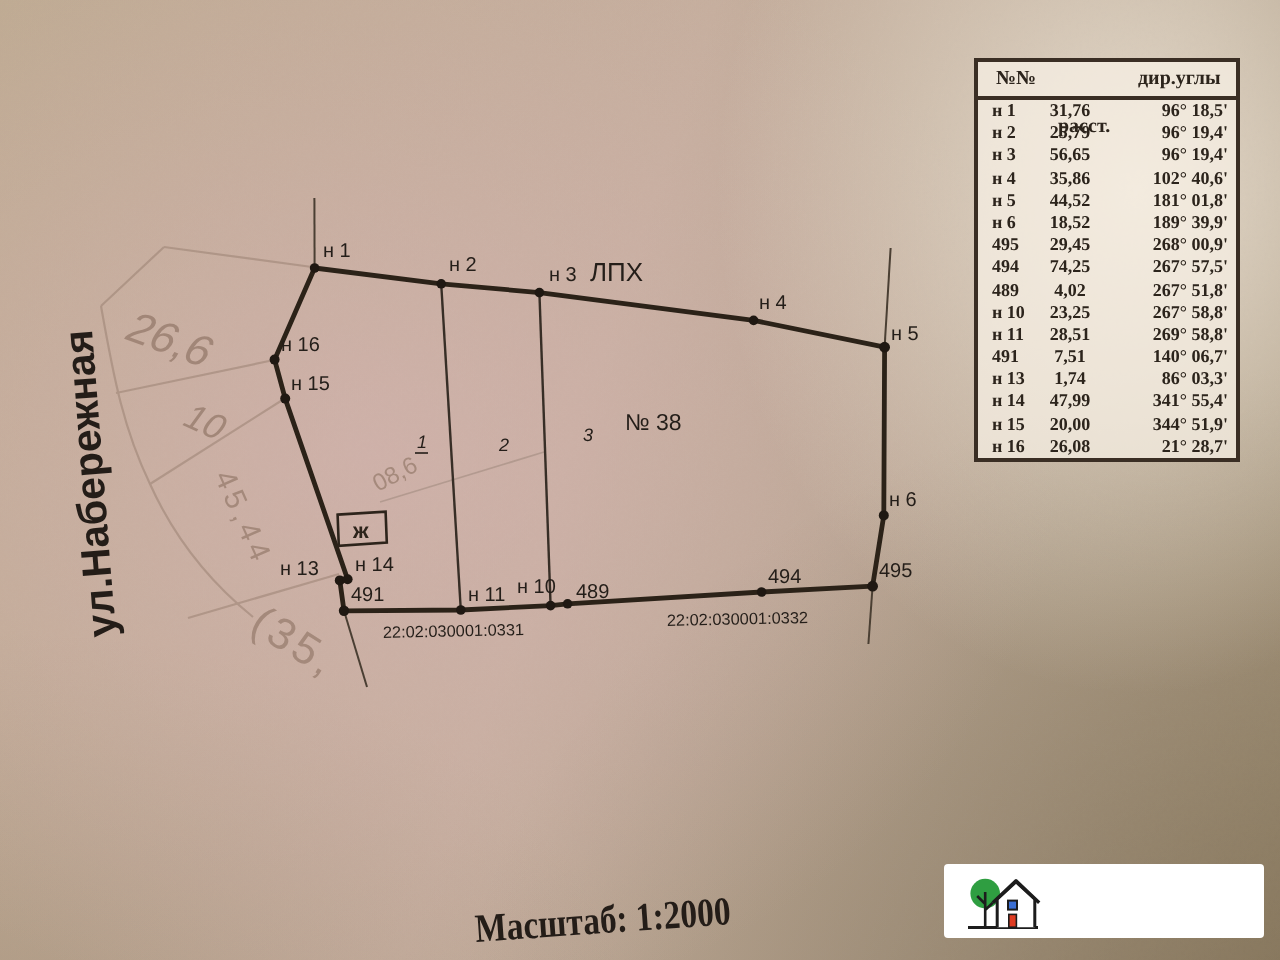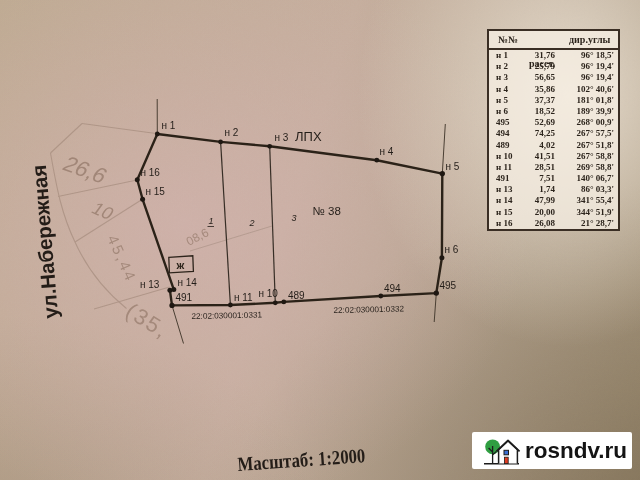--- a/index.html
+++ b/index.html
@@ -9,21 +9,21 @@
 radial-gradient(ellipse 480px 400px at 185px 225px, rgba(212,179,176,0.7), rgba(211,178,172,0) 72%),
 radial-gradient(ellipse 620px 480px at 690px 540px, rgba(88,72,48,0.46), rgba(88,72,48,0) 75%),
 radial-gradient(ellipse 420px 260px at 0px 510px, rgba(120,102,80,0.25), rgba(120,102,80,0) 75%),
 linear-gradient(108deg, #bfab92 0%, #c6af9e 45%, #b2a18c 75%, #a39378 100%);
 }
 .tbl{position:absolute;left:487px;top:29px;width:129px;height:198px;border:2px solid #3a2e24;background:rgba(248,241,230,0.72);font-family:"Liberation Serif",serif;color:#2c241c;}
 .tblhead{height:17px;border-bottom:2px solid #3a2e24;font-weight:bold;font-size:10px;position:relative;}
 .tblhead span{position:absolute;top:3px;}
 .row{height:11.2px;line-height:11.2px;font-size:9px;font-weight:bold;position:relative;white-space:nowrap;}
 .c1{position:absolute;left:7px;}
-.c2{position:absolute;left:26px;width:40px;text-align:right;}
+.c2{position:absolute;left:26px;width:40px;text-align:center;}
 .c3{position:absolute;right:4px;}
 </style>
 </head>
 <body>
 <div id="page">
 
 <svg width="640" height="480" style="position:absolute;left:0;top:0;opacity:0.05;">
   <filter id="gr">
         <feTurbulence type="fractalNoise" baseFrequency="0.55" numOctaves="2" result="n"></feTurbulence>
         <feColorMatrix in="n" type="matrix" values="0 0 0 0 0.4  0 0 0 0 0.35  0 0 0 0 0.3  0 0 0 1 0"></feColorMatrix>
@@ -151,46 +151,46 @@
         <span class="c2">56,65</span>
         <span class="c3">96° 19,4'</span>
       </div>
   <div class="row">
         <span class="c1">н 4</span>
         <span class="c2">35,86</span>
         <span class="c3">102° 40,6'</span>
       </div>
   <div class="row">
         <span class="c1">н 5</span>
-        <span class="c2">37,37</span>
+        <span class="c2">44,52</span>
         <span class="c3">181° 01,8'</span>
       </div>
   <div class="row">
         <span class="c1">н 6</span>
         <span class="c2">18,52</span>
         <span class="c3">189° 39,9'</span>
       </div>
   <div class="row">
         <span class="c1">495</span>
-        <span class="c2">52,69</span>
+        <span class="c2">29,45</span>
         <span class="c3">268° 00,9'</span>
       </div>
   <div class="row">
         <span class="c1">494</span>
         <span class="c2">74,25</span>
         <span class="c3">267° 57,5'</span>
       </div>
   <div class="row">
         <span class="c1">489</span>
         <span class="c2">4,02</span>
         <span class="c3">267° 51,8'</span>
       </div>
   <div class="row">
         <span class="c1">н 10</span>
-        <span class="c2">41,51</span>
+        <span class="c2">23,25</span>
         <span class="c3">267° 58,8'</span>
       </div>
   <div class="row">
         <span class="c1">н 11</span>
         <span class="c2">28,51</span>
         <span class="c3">269° 58,8'</span>
       </div>
   <div class="row">
         <span class="c1">491</span>
         <span class="c2">7,51</span>
@@ -223,15 +223,14 @@
   <svg width="48" height="37" viewBox="0 0 48 37" style="position:absolute;left:6px;top:0;">
     <circle cx="14.6" cy="14.8" r="7.4" fill="#2f9e41"></circle>
     <path d="M14.6,14 L14.6,31.6 M14.6,20 L10.6,16 M14.6,23 L18.4,19.4" stroke="#1c1c1c" stroke-width="1.3" fill="none"></path>
     <path d="M6,31.8 L41,31.8" stroke="#1c1c1c" stroke-width="1.5"></path>
     <path d="M20.6,31.6 L20.6,17.6 L30,9 L39.4,17.6 L39.4,31.6" fill="#ffffff" stroke="#1c1c1c" stroke-width="1.5" stroke-linejoin="round"></path>
     <path d="M18.4,19.4 L30,8.4 L41.6,19.4" fill="none" stroke="#1c1c1c" stroke-width="1.7" stroke-linejoin="round"></path>
     <rect x="26" y="18.3" width="4.5" height="4.5" fill="#3b6fd4" stroke="#1c1c1c" stroke-width="1"></rect>
     <rect x="26.4" y="25.2" width="3.8" height="6.4" fill="#e03c22" stroke="#1c1c1c" stroke-width="0.8"></rect>
   </svg>
 
-  <div style="position:absolute;left:53px;top:0;line-height:38px;font-weight:bold;font-size:22.5px;color:#141414;">rosndv.ru</div>
 </div>
 </div>
 
 </body></html>

